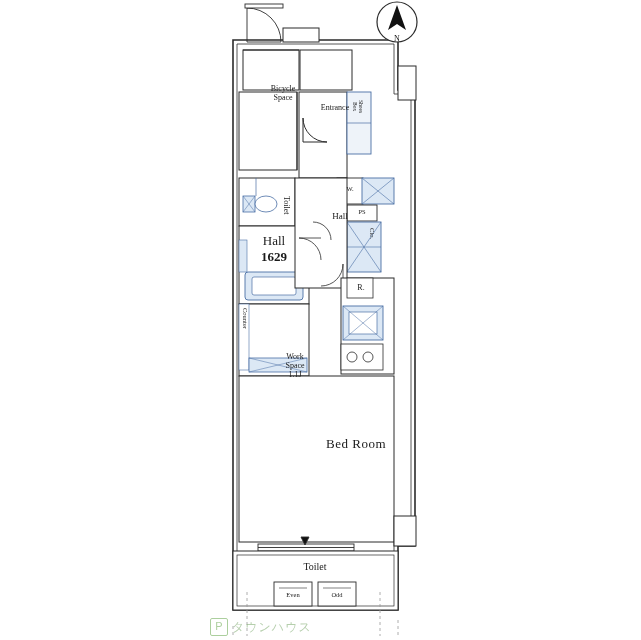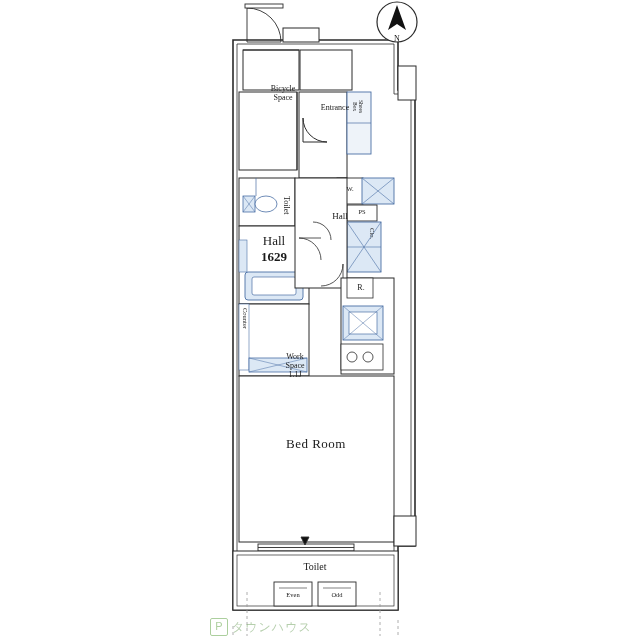--- a/index.html
+++ b/index.html
@@ -245,21 +245,21 @@
   <div class="lbl bath-size" style="left:245px;top:250px;width:58px;">1629</div>
 
   <div class="lbl small" style="left:350px;top:283px;width:22px;">R.</div>
 
   <div class="lbl xsmall vert" style="left:242px;top:308px;">Counter</div>
 
   <div class="lbl small" style="left:272px;top:312px;width:46px;margin-top:40px;">Work
 Space
 1.1J</div>
 
-  <div class="lbl bedroom-name" style="left:246px;top:437px;width:140px;">Bed Room</div>
+  <div class="lbl bedroom-name" style="left:246px;top:437px;width:140px;text-align:right;">Bed Room</div>
 
 
   <div class="lbl" style="left:270px;top:561px;width:90px;font-size:10px;">Toilet</div>
 
   <div class="lbl xsmall" style="left:276px;top:591px;width:34px;">Even</div>
 
   <div class="lbl xsmall" style="left:320px;top:591px;width:34px;">Odd</div>
 
   <div class="footer">
     <span class="mark">P</span>

